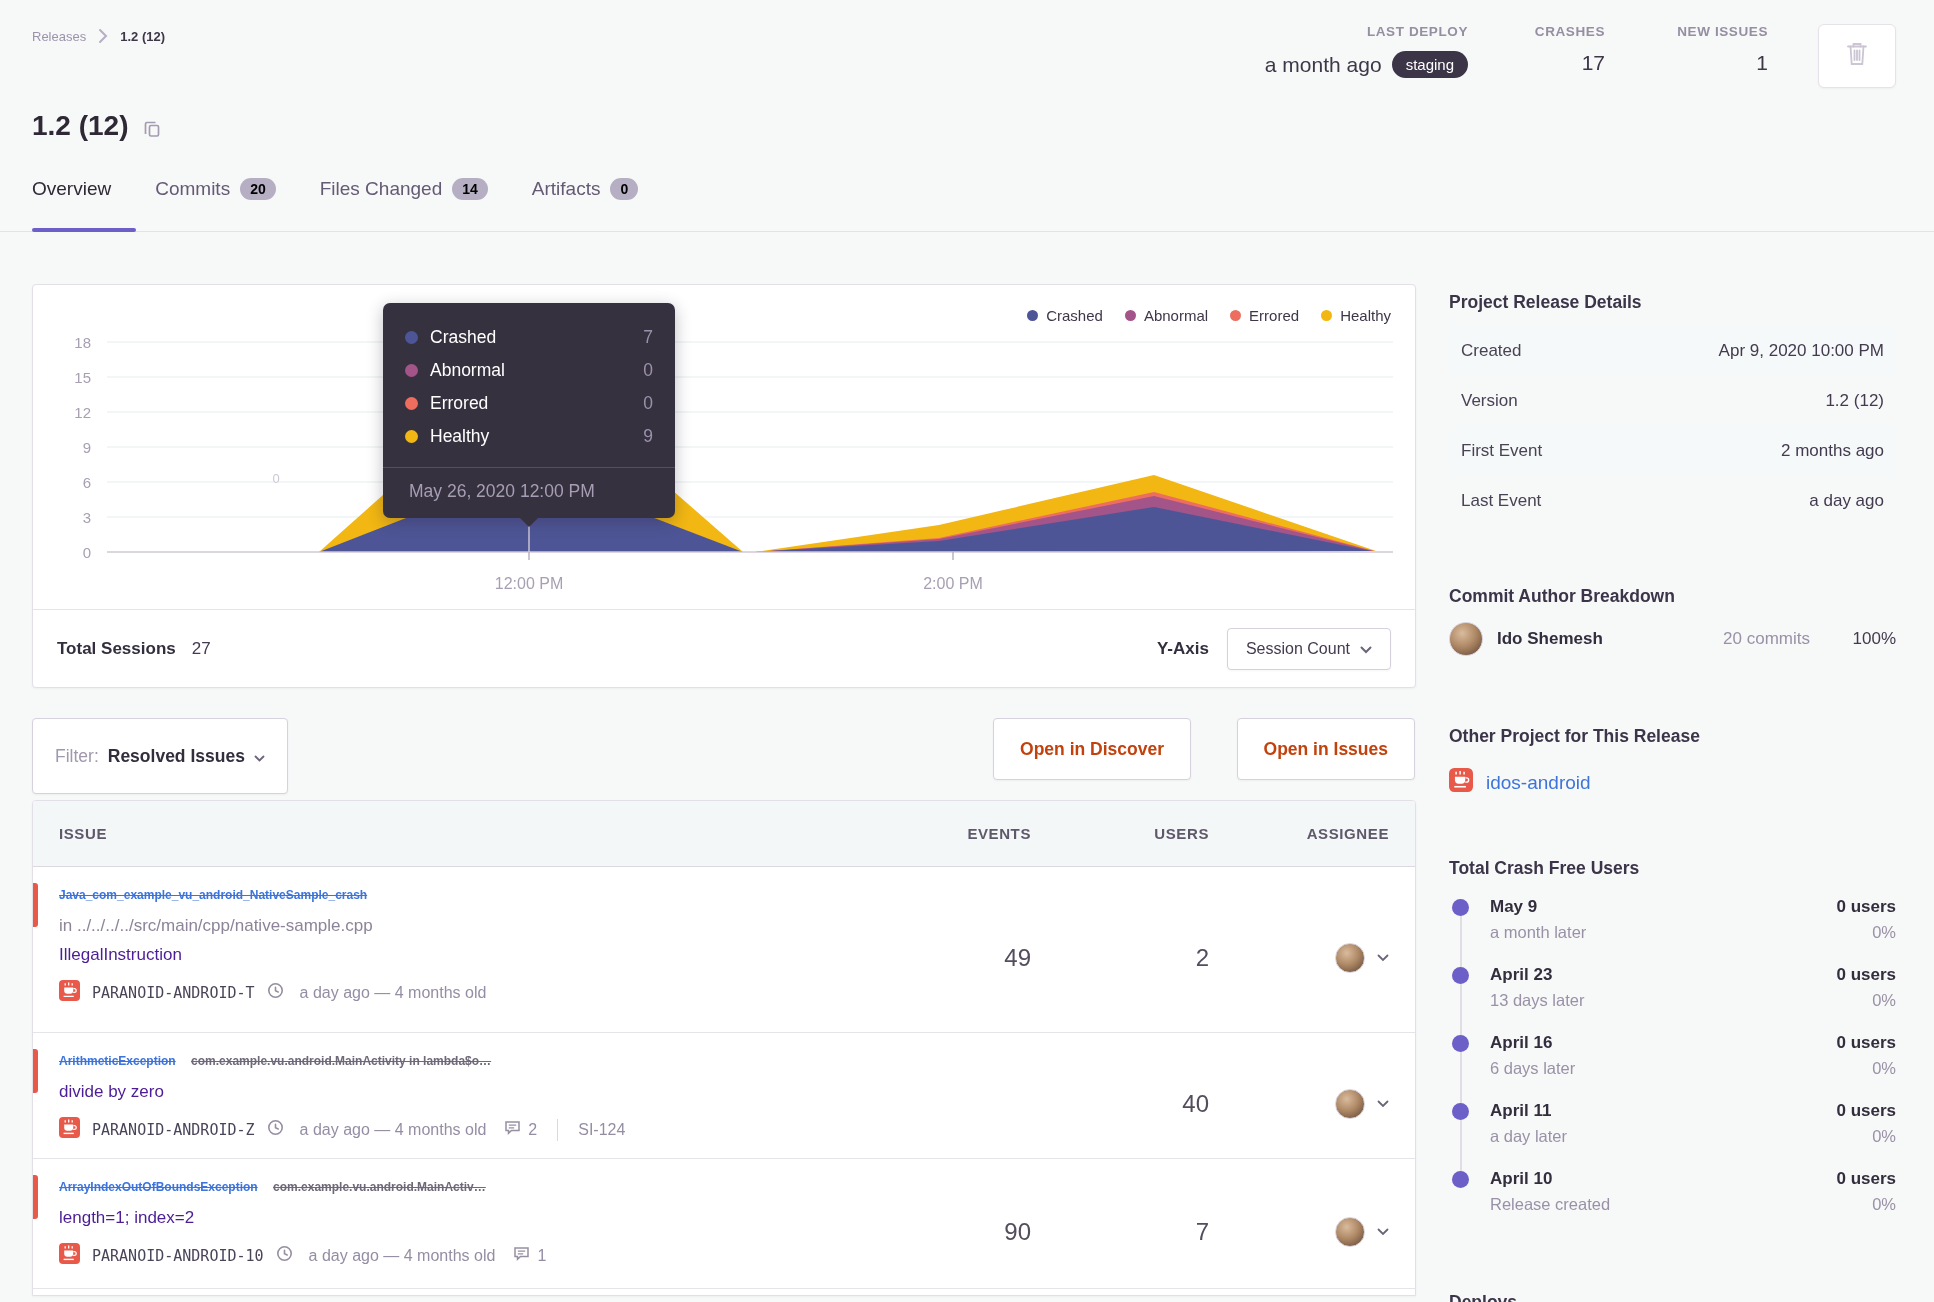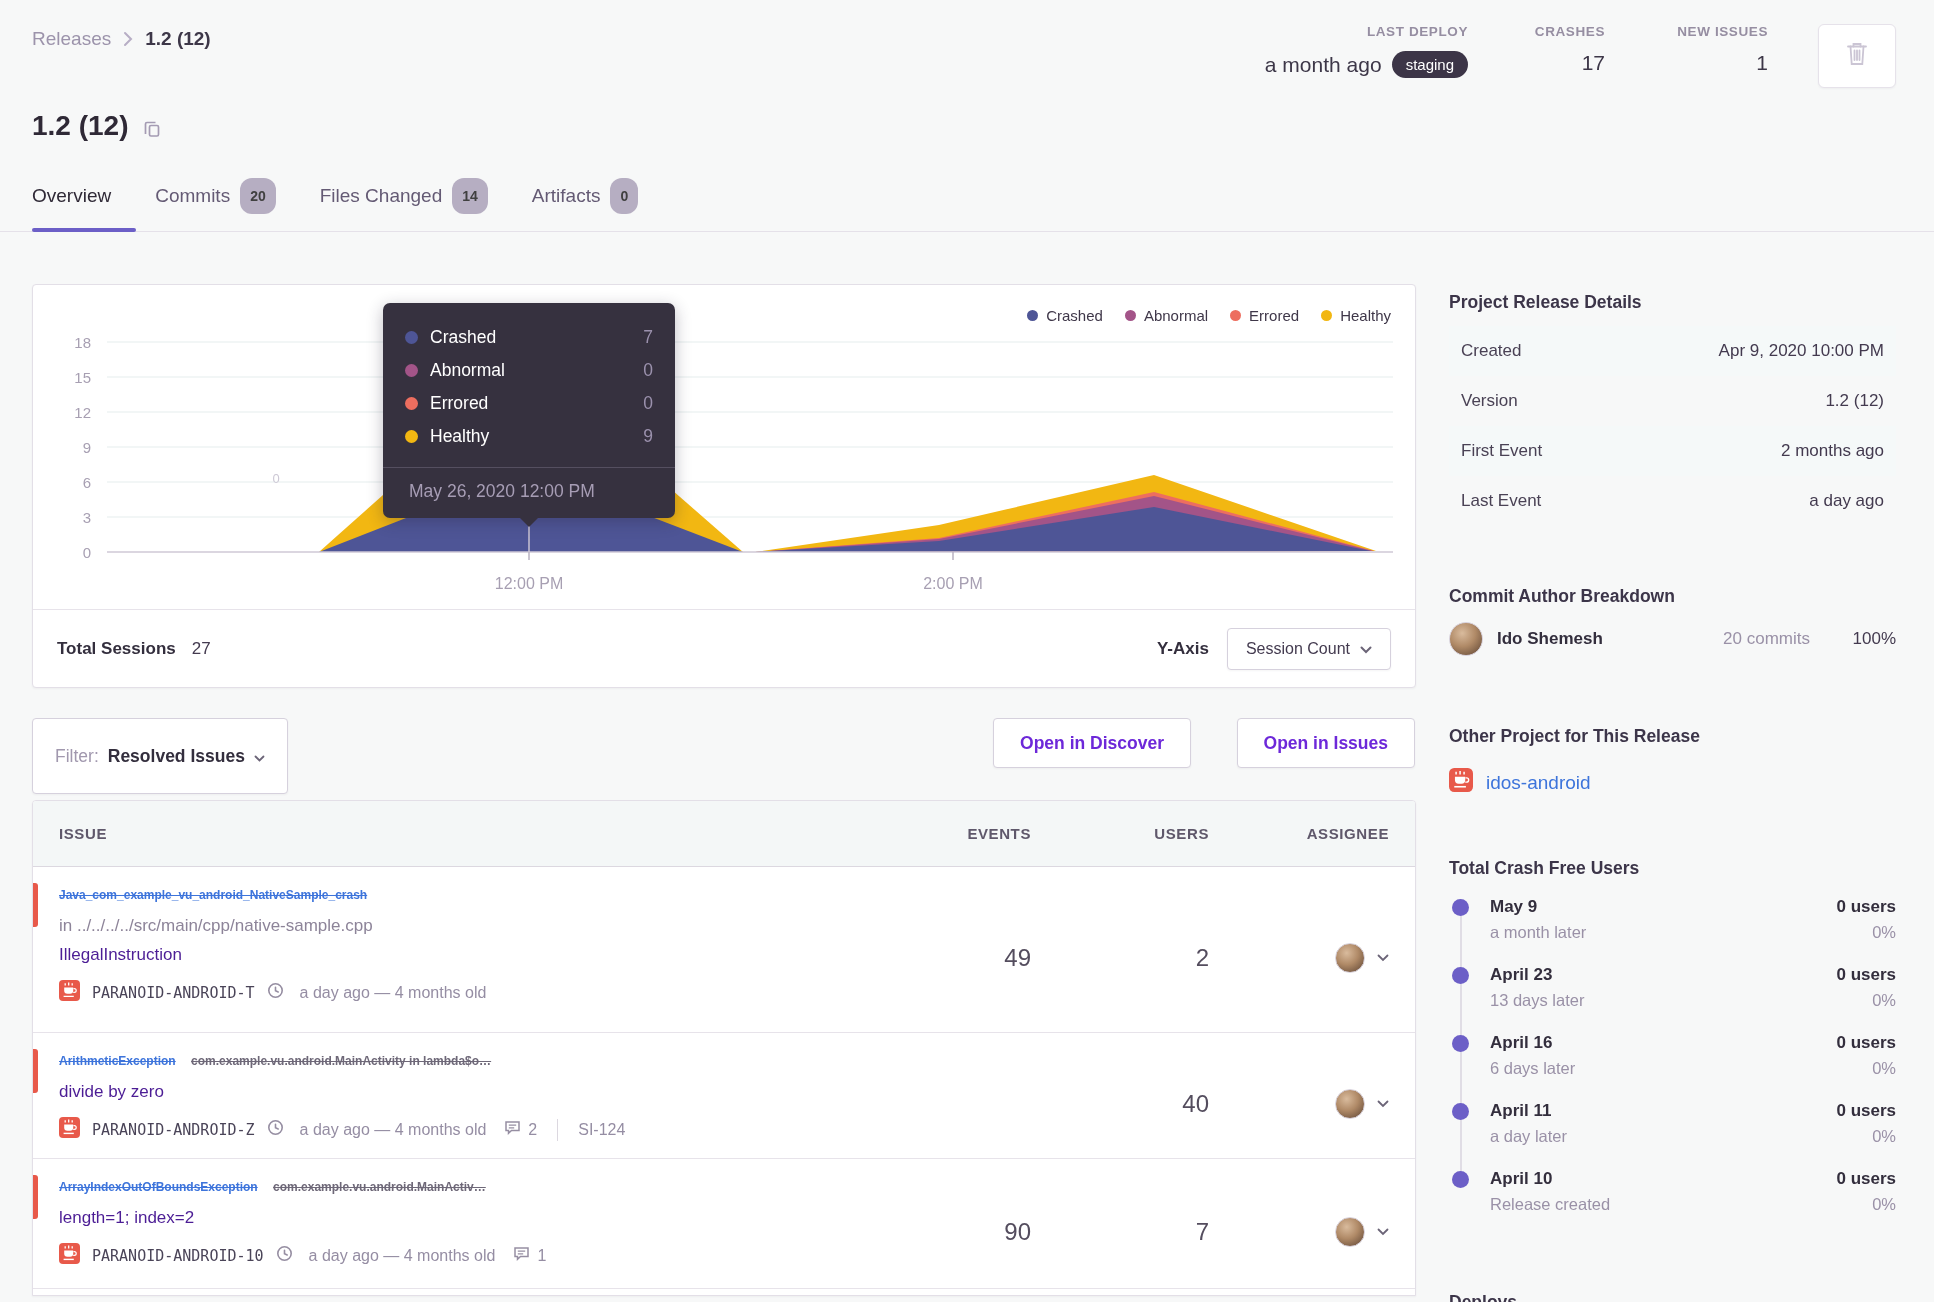--- a/index.html
+++ b/index.html
@@ -4,21 +4,21 @@
 <style>
   * { margin:0; padding:0; box-sizing:border-box; }
   html,body { width:1934px; height:1302px; overflow:hidden; }
   body {
     font-family:"Liberation Sans","DejaVu Sans",sans-serif;
     background:#f7f8f8; color:#433a4f; position:relative;
   }
   .abs { position:absolute; }
 
   
-  .breadcrumb { left:32px; top:28px; font-size:19px; display:flex; align-items:center; gap:12px; }
+  .breadcrumb { left:32px; top:28px; font-size:13px; display:flex; align-items:center; gap:12px; }
   .crumb-root { color:#9c93ab; cursor:pointer; }
   .crumb-sep  { color:#b7aec5; display:flex; }
   .crumb-cur  { color:#3d3748; font-weight:bold; }
 
   .stat { top:24px; text-align:right; }
   .stat-label { font-size:13.5px; font-weight:bold; letter-spacing:.6px; color:#968ea2; }
   .stat-value { margin-top:12px; font-size:21px; color:#3d3748; display:flex; align-items:center; justify-content:flex-end; gap:10px; }
   .stat-deploy { right:466px; }
   .stat-crashes { right:329px; }
   .stat-new { right:166px; }
@@ -28,21 +28,21 @@
     box-shadow:0 1px 2px rgba(64,54,84,.05); }
 
   .page-title { left:32px; top:110px; display:flex; align-items:center; gap:14px; }
   .page-title h1 { font-size:28px; font-weight:bold; color:#2f2936; }
   .copy-icon { cursor:pointer; display:flex; margin-top:4px; }
 
   
   .tabs { left:32px; top:178px; display:flex; gap:44px; font-size:19px; }
   .tab { color:#645a74; display:flex; align-items:center; gap:10px; cursor:pointer; padding-bottom:20px; }
   .tab.active { color:#2f2936; }
-  .tab-badge { background:#b6aec2; color:#404040; font-size:14px; font-weight:bold; border-radius:12px; padding:10px 10px; }
+  .tab-badge { background:#b6aec2; color:#000000; font-size:14px; font-weight:bold; border-radius:12px; padding:3px 10px; }
   .tabs-divider { left:0; right:0; top:231px; height:1px; background:#e5e1e9; }
   .tab-underline { left:32px; top:228px; width:104px; height:4px; background:#6c5fc7; border-radius:2px; z-index:2; }
 
   
   .chart-panel { left:32px; top:284px; width:1384px; height:404px; background:#fff;
     border:1px solid #e3dfe7; border-radius:4px; box-shadow:0 1px 2px rgba(64,54,84,.05); }
   .chart-area { position:absolute; left:0; right:0; top:0; height:326px; }
   .chart-area svg.plot { position:absolute; left:0; top:8px; }
   .legend { position:absolute; top:22px; right:24px; display:flex; gap:22px; align-items:center; }
   .legend-item { display:flex; align-items:center; gap:8px; font-size:15px; color:#3f3749; cursor:pointer; }
@@ -67,22 +67,22 @@
   .cf-right { margin-left:auto; display:flex; align-items:center; gap:18px; }
   .select-btn { background:#fff; border:1px solid #d6d1dd; border-radius:4px; padding:11px 18px; font-size:16px;
     color:#433a4f; display:flex; align-items:flex-end; gap:10px; cursor:pointer; box-shadow:0 1px 2px rgba(64,54,84,.05); }
 
   
   .filter-btn { left:32px; top:718px; height:76px; background:#fff; border:1px solid #d6d1dd; border-radius:4px;
     display:flex; align-items:center; gap:9px; padding:0 22px; font-size:17.5px; cursor:pointer;
     box-shadow:0 1px 2px rgba(64,54,84,.05); }
   .filter-kw { color:#a198ae; }
   .filter-val { color:#332e3d; font-weight:bold; }
-  .btn { height:50px; background:#fff; border:1px solid #d6d1dd; border-radius:4px; font-size:17.5px; font-weight:bold;
-    color:#6d28d9; display:flex; align-items:center; padding:13px 26px; cursor:pointer; box-shadow:0 1px 2px rgba(64,54,84,.05); }
+  .btn { height:62px; background:#fff; border:1px solid #d6d1dd; border-radius:4px; font-size:17.5px; font-weight:bold;
+    color:#c2410c; display:flex; align-items:center; padding:13px 26px; cursor:pointer; box-shadow:0 1px 2px rgba(64,54,84,.05); }
   .btn-discover { top:718px; right:743px; }
   .btn-issues { top:718px; right:519px; }
 
   
   .issues-panel { left:32px; top:800px; width:1384px; height:496px; background:#fff; border:1px solid #e3dfe7;
     border-radius:4px 4px 0 0; overflow:hidden; box-shadow:0 1px 2px rgba(64,54,84,.05); }
   .i-head { height:66px; background:#f4f7f7; border-bottom:1px solid #dcd8e0; display:flex; align-items:center;
     padding:0 26px; font-size:15px; font-weight:bold; letter-spacing:.6px; color:#5f586b; }
   .col-issue { flex:1; }
   .col-events { width:120px; text-align:right; }

